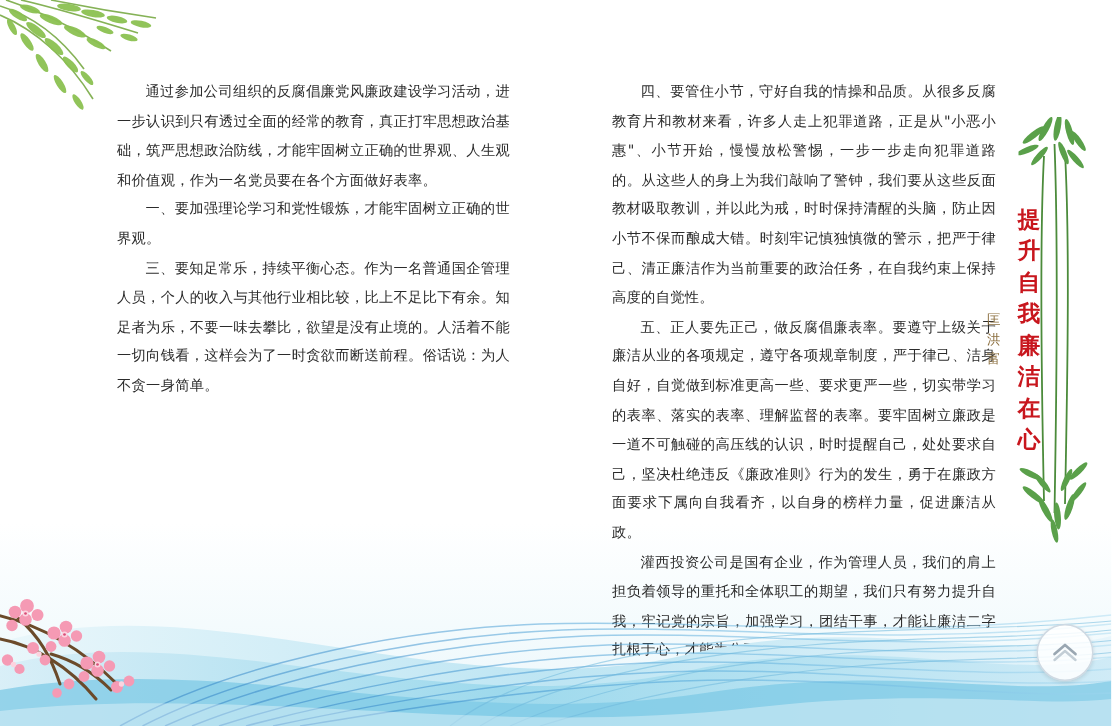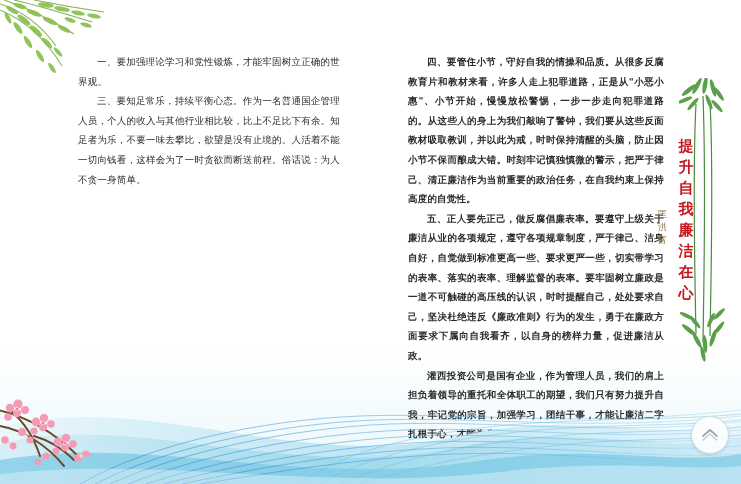--- a/index.html
+++ b/index.html
@@ -75,21 +75,20 @@
     margin: 0;
     text-indent: 2em;
   }
   .col-left {
     left: 78px;
     width: 262px;
   }
   .col-right {
     left: 408px;
     width: 256px;
-    font-weight: bold;
   }
 
   
   .v-title {
     position: absolute;
     right: 44px;
     top: 136px;
     width: 22px;
     color: #c8161d;
     font-size: 15px;
@@ -170,20 +169,21 @@
         <ellipse cx="52" cy="68" rx="6" ry="2.1" transform="rotate(56 52 68)"></ellipse>
         <ellipse cx="8" cy="18" rx="6" ry="2.1" transform="rotate(62 8 18)"></ellipse>
         <ellipse cx="70" cy="20" rx="6" ry="2.0" transform="rotate(20 70 20)"></ellipse>
         <ellipse cx="86" cy="25" rx="6" ry="2.0" transform="rotate(16 86 25)"></ellipse>
         <ellipse cx="58" cy="52" rx="6" ry="2.0" transform="rotate(48 58 52)"></ellipse>
       </g>
     </svg>
   </div>
 
   <div class="col col-left">
+    <p>通过参加公司组织的反腐倡廉党风廉政建设学习活动，进一步认识到只有透过全面的经常的教育，真正打牢思想政治基础，筑严思想政治防线，才能牢固树立正确的世界观、人生观和价值观，作为一名党员要在各个方面做好表率。</p>
     <p>一、要加强理论学习和党性锻炼，才能牢固树立正确的世界观。</p>
     <p>三、要知足常乐，持续平衡心态。作为一名普通国企管理人员，个人的收入与其他行业相比较，比上不足比下有余。知足者为乐，不要一味去攀比，欲望是没有止境的。人活着不能一切向钱看，这样会为了一时贪欲而断送前程。俗话说：为人不贪一身简单。</p>
   </div>
 
   <div class="col col-right">
     <p>四、要管住小节，守好自我的情操和品质。从很多反腐教育片和教材来看，许多人走上犯罪道路，正是从"小恶小惠"、小节开始，慢慢放松警惕，一步一步走向犯罪道路的。从这些人的身上为我们敲响了警钟，我们要从这些反面教材吸取教训，并以此为戒，时时保持清醒的头脑，防止因小节不保而酿成大错。时刻牢记慎独慎微的警示，把严于律己、清正廉洁作为当前重要的政治任务，在自我约束上保持高度的自觉性。</p>
     <p>五、正人要先正己，做反腐倡廉表率。要遵守上级关于廉洁从业的各项规定，遵守各项规章制度，严于律己、洁身自好，自觉做到标准更高一些、要求更严一些，切实带学习的表率、落实的表率、理解监督的表率。要牢固树立廉政是一道不可触碰的高压线的认识，时时提醒自己，处处要求自己，坚决杜绝违反《廉政准则》行为的发生，勇于在廉政方面要求下属向自我看齐，以自身的榜样力量，促进廉洁从政。</p>
     <p>灌西投资公司是国有企业，作为管理人员，我们的肩上担负着领导的重托和全体职工的期望，我们只有努力提升自我，牢记党的宗旨，加强学习，团结干事，才能让廉洁二字扎根于心，才能为公司的发展做出更大的贡献。</p>
   </div>
 

